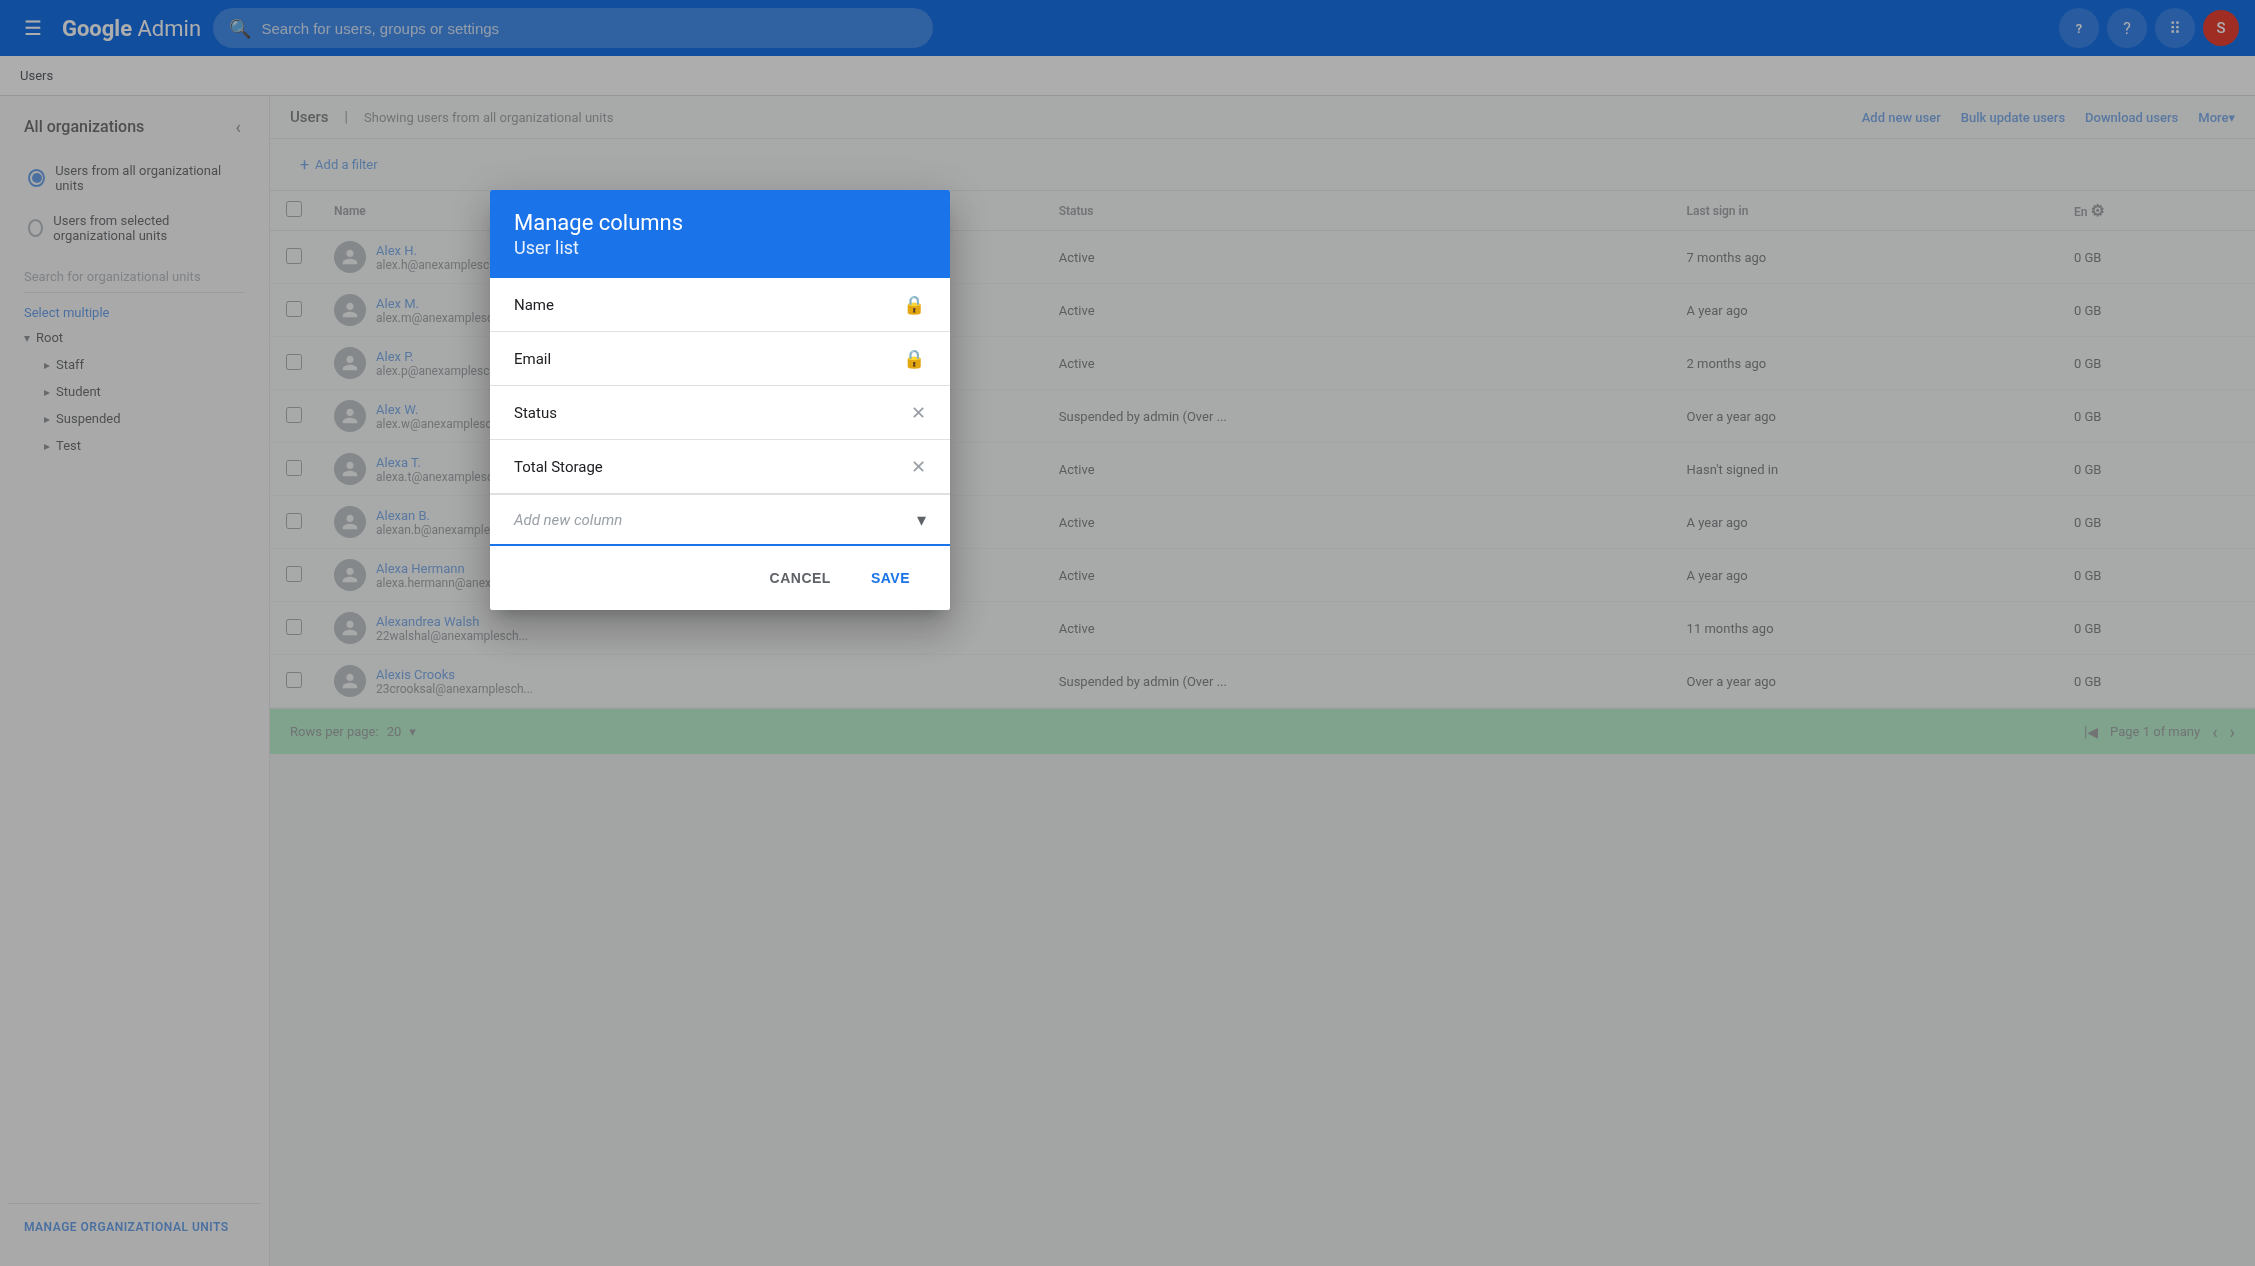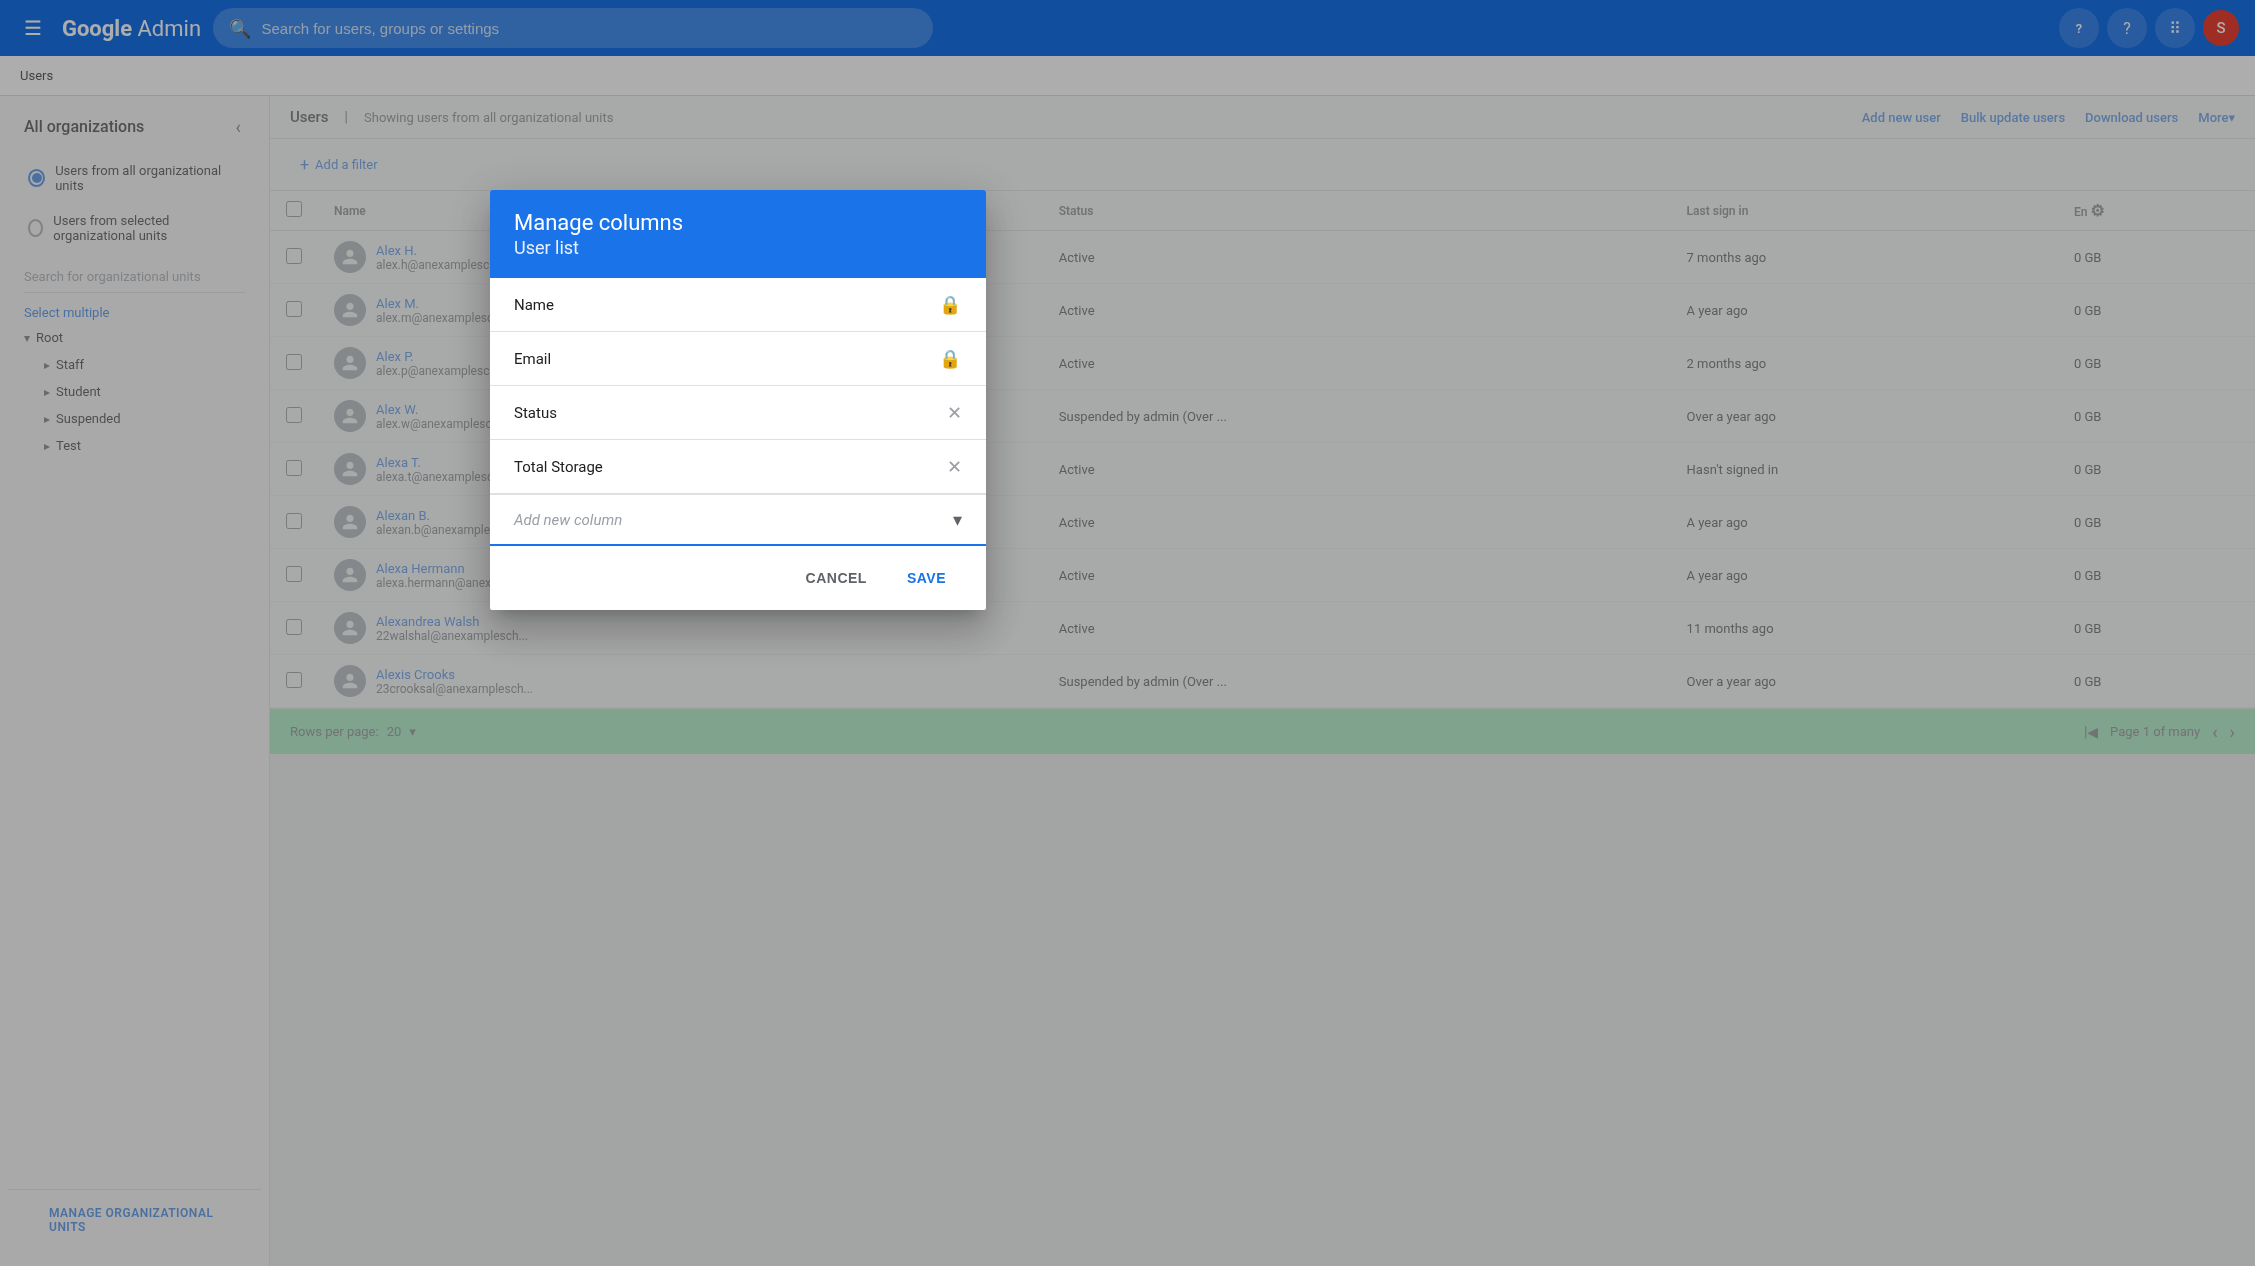--- a/index.html
+++ b/index.html
@@ -141,21 +141,20 @@
       padding: 16px;
       border-top: 1px solid #e0e0e0;
     }
     .manage-org-btn {
       color: #1a73e8;
       font-size: 12px;
       font-weight: 600;
       letter-spacing: 0.5px;
       cursor: pointer;
       text-transform: uppercase;
-      margin-left: 25px;
     }
 
     
     .content {
       flex: 1;
       overflow: auto;
       position: relative;
       opacity: 0.5;
     }
     .content-header {
@@ -224,21 +223,21 @@
       display: flex;
       align-items: flex-start;
       justify-content: flex-start;
     }
 
     
     .modal {
       position: fixed;
       top: 190px;
       left: 490px;
-      width: 496px;
+      width: 460px;
       background: white;
       border-radius: 2px;
       box-shadow: 0 11px 15px -7px rgba(0,0,0,.2), 0 24px 38px 3px rgba(0,0,0,.14), 0 9px 46px 8px rgba(0,0,0,.12);
       z-index: 200;
       overflow: hidden;
     }
     .modal-header {
       background: #1a73e8;
       padding: 20px 24px;
     }

